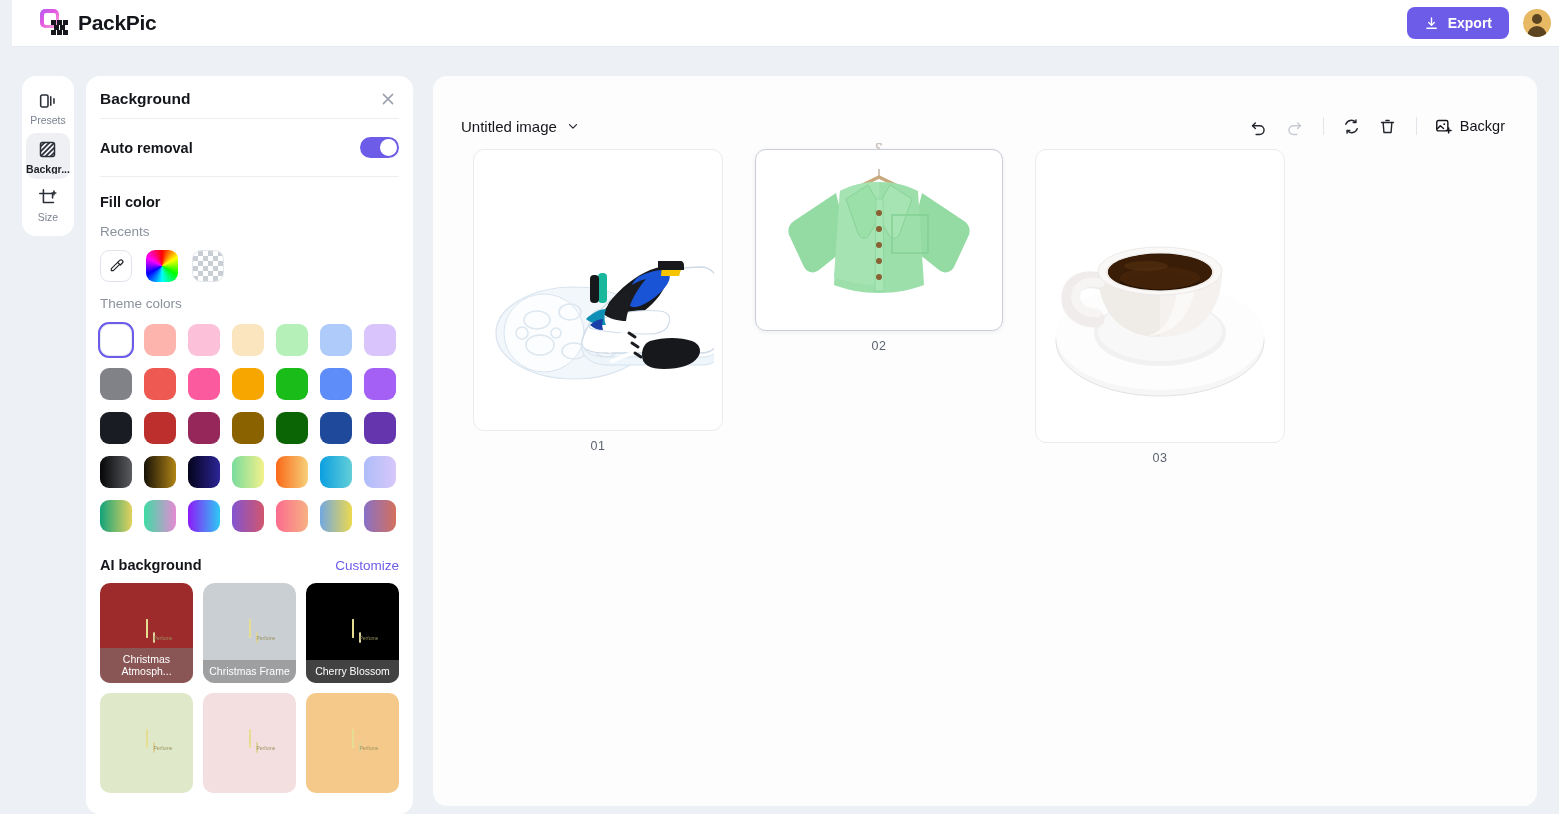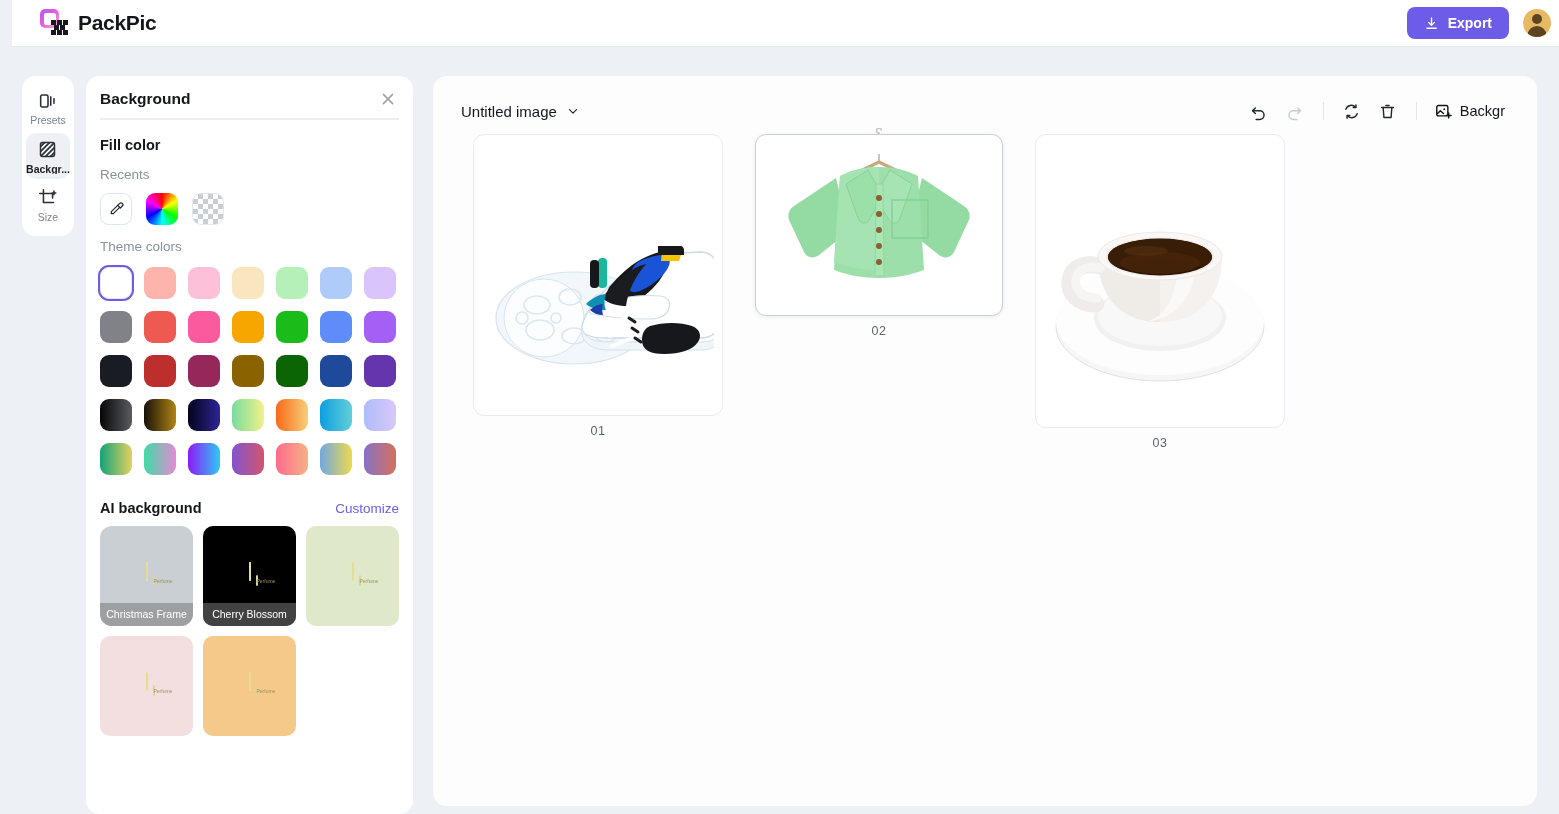--- a/index.html
+++ b/index.html
@@ -152,21 +152,21 @@
   .bottle .neck { width:6px; height:4px; margin:0 auto; background:#e7e0b5; }
   .bottle .body { width:40px; height:40px; background:#f4efae; border:1px solid #e6dd93; border-radius:2px; position:relative; }
   .bottle .lbl { position:absolute; left:6px; right:6px; top:12px; height:11px; background:#efe9b0; border:1px solid #ded39a; border-radius:1px;
                  font-size:5px; color:#9a925f; text-align:center; line-height:10px; }
 
   
   .canvas {
     position: absolute; left: 433px; top: 76px; width: 1104px; height: 730px;
     background: #fdfdfe; border-radius: 14px;
   }
-  .canvas-bar { display: flex; align-items: center; height: 58px; padding: 12px 26px 0 28px; }
+  .canvas-bar { display: flex; align-items: center; height: 58px; padding: 12px 26px 0 28px; margin-top: 15px; }
   .doc-name { display: flex; align-items: center; gap: 9px; cursor: pointer; }
   .doc-name-txt { font-size: 15px; color: #14161b; }
   .cv-tools { margin-left: auto; display: flex; align-items: center; gap: 6px; }
   .tool { width: 30px; height: 30px; border-radius: 7px; display: flex; align-items: center;
           justify-content: center; cursor: pointer; color: #23262c; }
   .tool.dis { color: #c6cad2; cursor: default; }
   .sep { width: 1px; height: 18px; background: #e2e5ea; margin: 0 7px; }
   .upload-btn { display: flex; align-items: center; gap: 7px; padding: 0 6px 0 4px; height: 30px;
                 cursor: pointer; color:#14161b; font-size: 14.5px; font-weight: 500; }
 
@@ -263,20 +263,24 @@
     <div class="panel-head">
       <span class="panel-title">Background</span>
       <span class="panel-close">
         <svg width="22" height="22" viewBox="0 0 24 24" fill="none" stroke="currentColor" stroke-width="1.7" stroke-linecap="round">
             <path d="M7 7l10 10M17 7L7 17"></path>
           </svg>
       </span>
     </div>
     <div class="hr"></div>
 
+    <div class="row-toggle">
+      <span class="row-label">Auto removal</span>
+      <span class="switch"></span>
+    </div>
     <div class="hr"></div>
 
     <div class="sec-title">Fill color</div>
     <div class="sub-title">Recents</div>
 
     <div class="recents">
       <span class="sw sw-eyedrop">
         <span>
           <svg width="16" height="16" viewBox="0 0 24 24" fill="none" stroke="currentColor" stroke-width="1.8" stroke-linecap="round" stroke-linejoin="round">
             <path d="M17.5 3.5a2.8 2.8 0 0 1 4 4l-3 3-4-4 3-3Z"></path>
@@ -325,20 +329,27 @@
         <span class="chip" style="background: linear-gradient(90deg, rgb(251, 108, 141), rgb(247, 177, 132));"></span>
         <span class="chip" style="background: linear-gradient(90deg, rgb(114, 168, 224), rgb(236, 217, 79));"></span>
         <span class="chip" style="background: linear-gradient(90deg, rgb(136, 113, 198), rgb(212, 112, 92));"></span>
       </div>
 
     <div class="ai-head">
       <span class="ai-title">AI background</span>
       <span class="ai-custom">Customize</span>
     </div>
     <div class="ai-grid" id="ai-grid">
+        <div class="ai-card" style="background: rgb(158, 43, 43);">
+          <span class="bottle">
+    <span class="cap"></span><span class="neck"></span>
+    <span class="body"><span class="lbl">Perfume</span></span>
+  </span>
+          <div class="ai-cap">Christmas Atmosph...</div>
+        </div>
         <div class="ai-card" style="background: rgb(201, 207, 210); border-radius: 12px;">
           <span class="bottle">
     <span class="cap"></span><span class="neck"></span>
     <span class="body"><span class="lbl">Perfume</span></span>
   </span>
           <div class="ai-cap">Christmas Frame</div>
         </div>
         <div class="ai-card" style="background: #000000;">
           <span class="bottle">
     <span class="cap"></span><span class="neck"></span>

